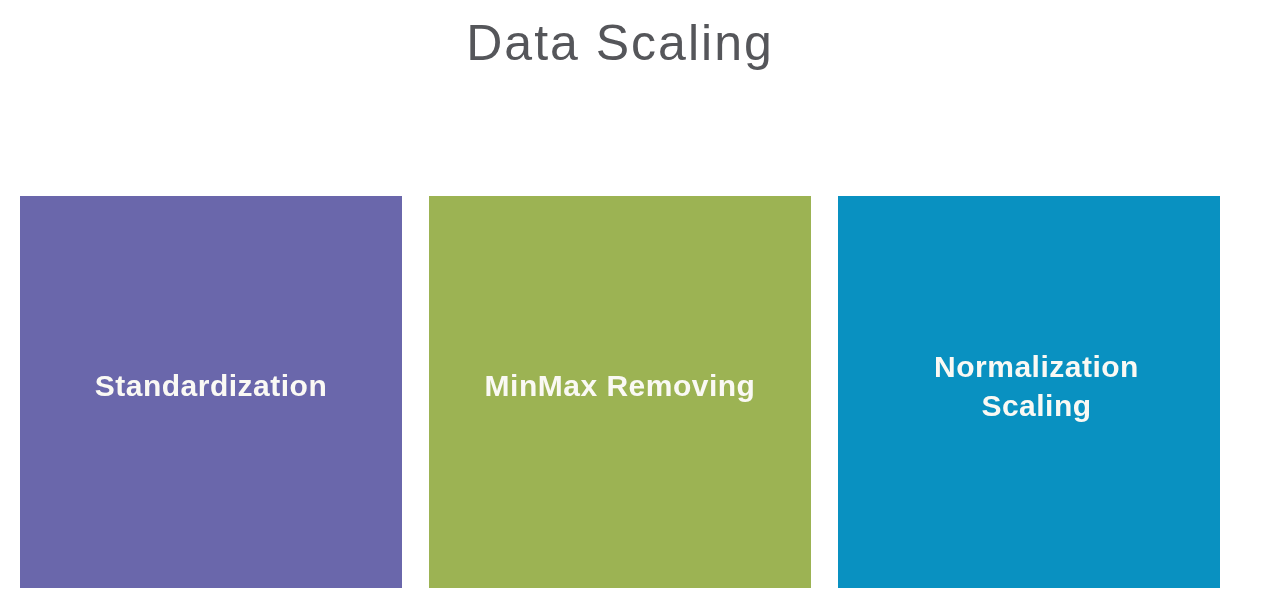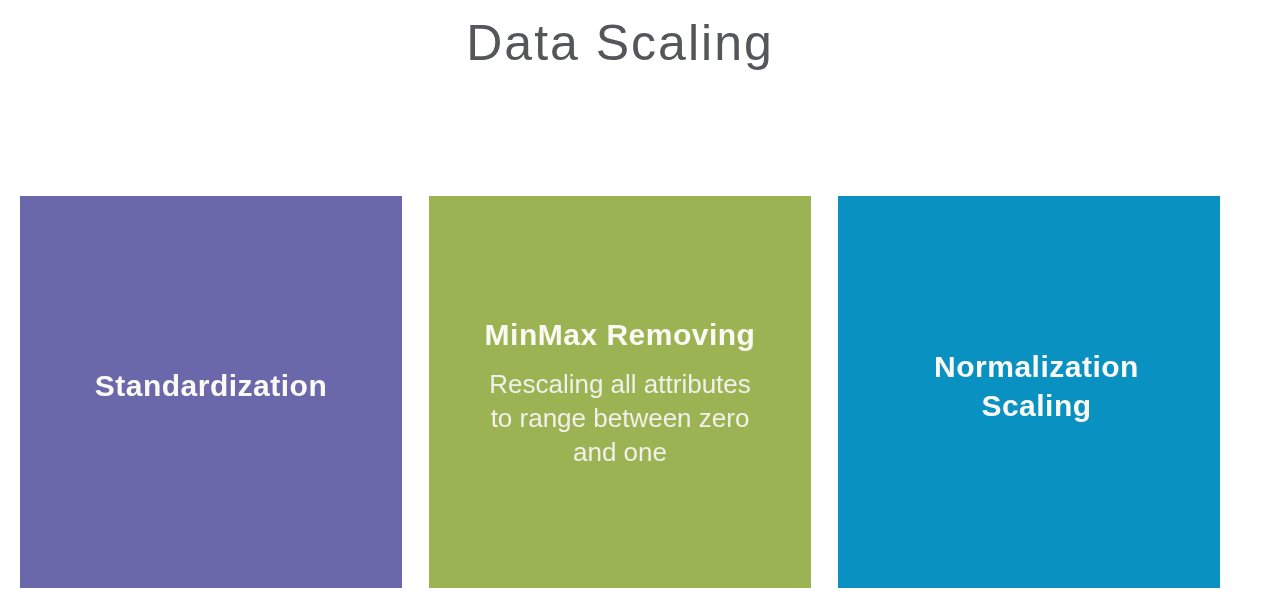--- a/index.html
+++ b/index.html
@@ -75,23 +75,20 @@
   <div class="slide-title">Data Scaling</div>
 
   <div class="cards-row">
 
     <div class="card card-purple">
       <h2 class="card-heading">Standardization</h2>
     </div>
 
     <div class="card card-green">
       <h2 class="card-heading">MinMax Removing</h2>
-      <p class="card-body">Rescaling all attributes
-to range between zero
-and one</p>
     </div>
 
     <div class="card card-blue">
       <h2 class="card-heading">Normalization
 Scaling</h2>
     </div>
 
   </div>
 </div>
 

